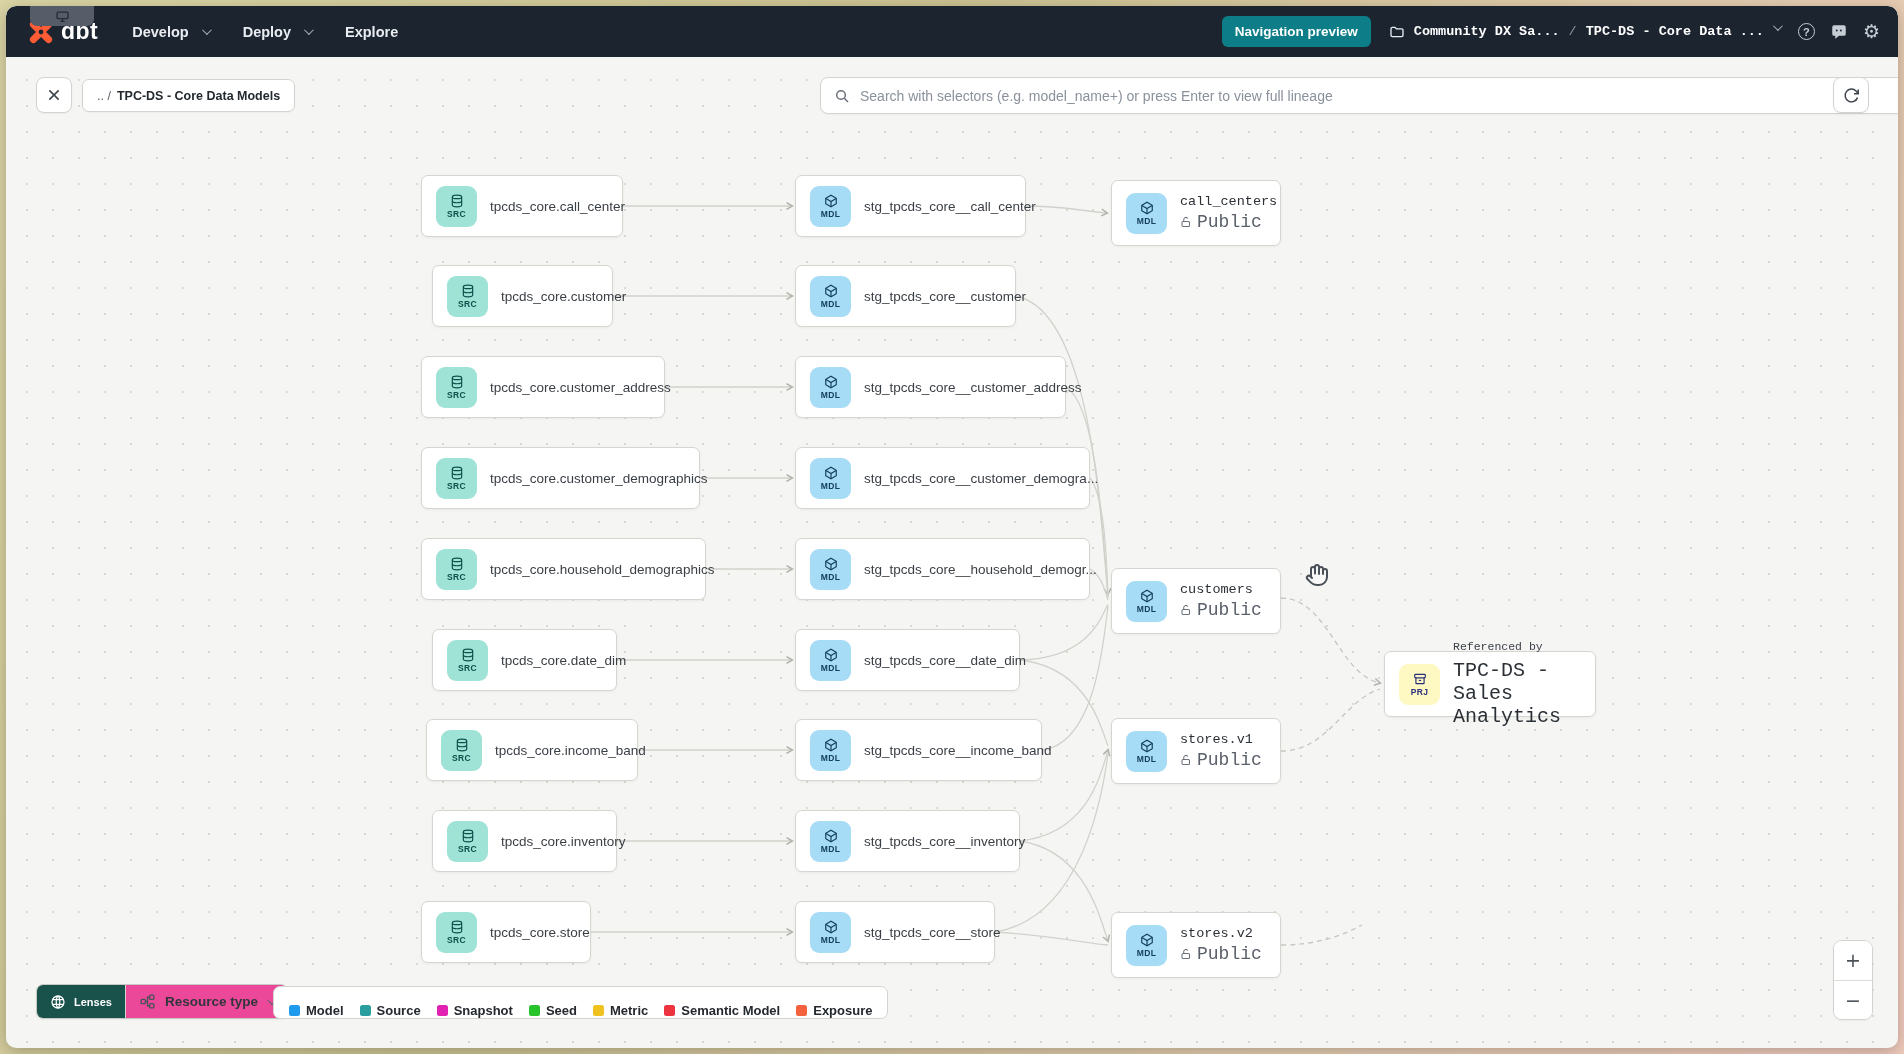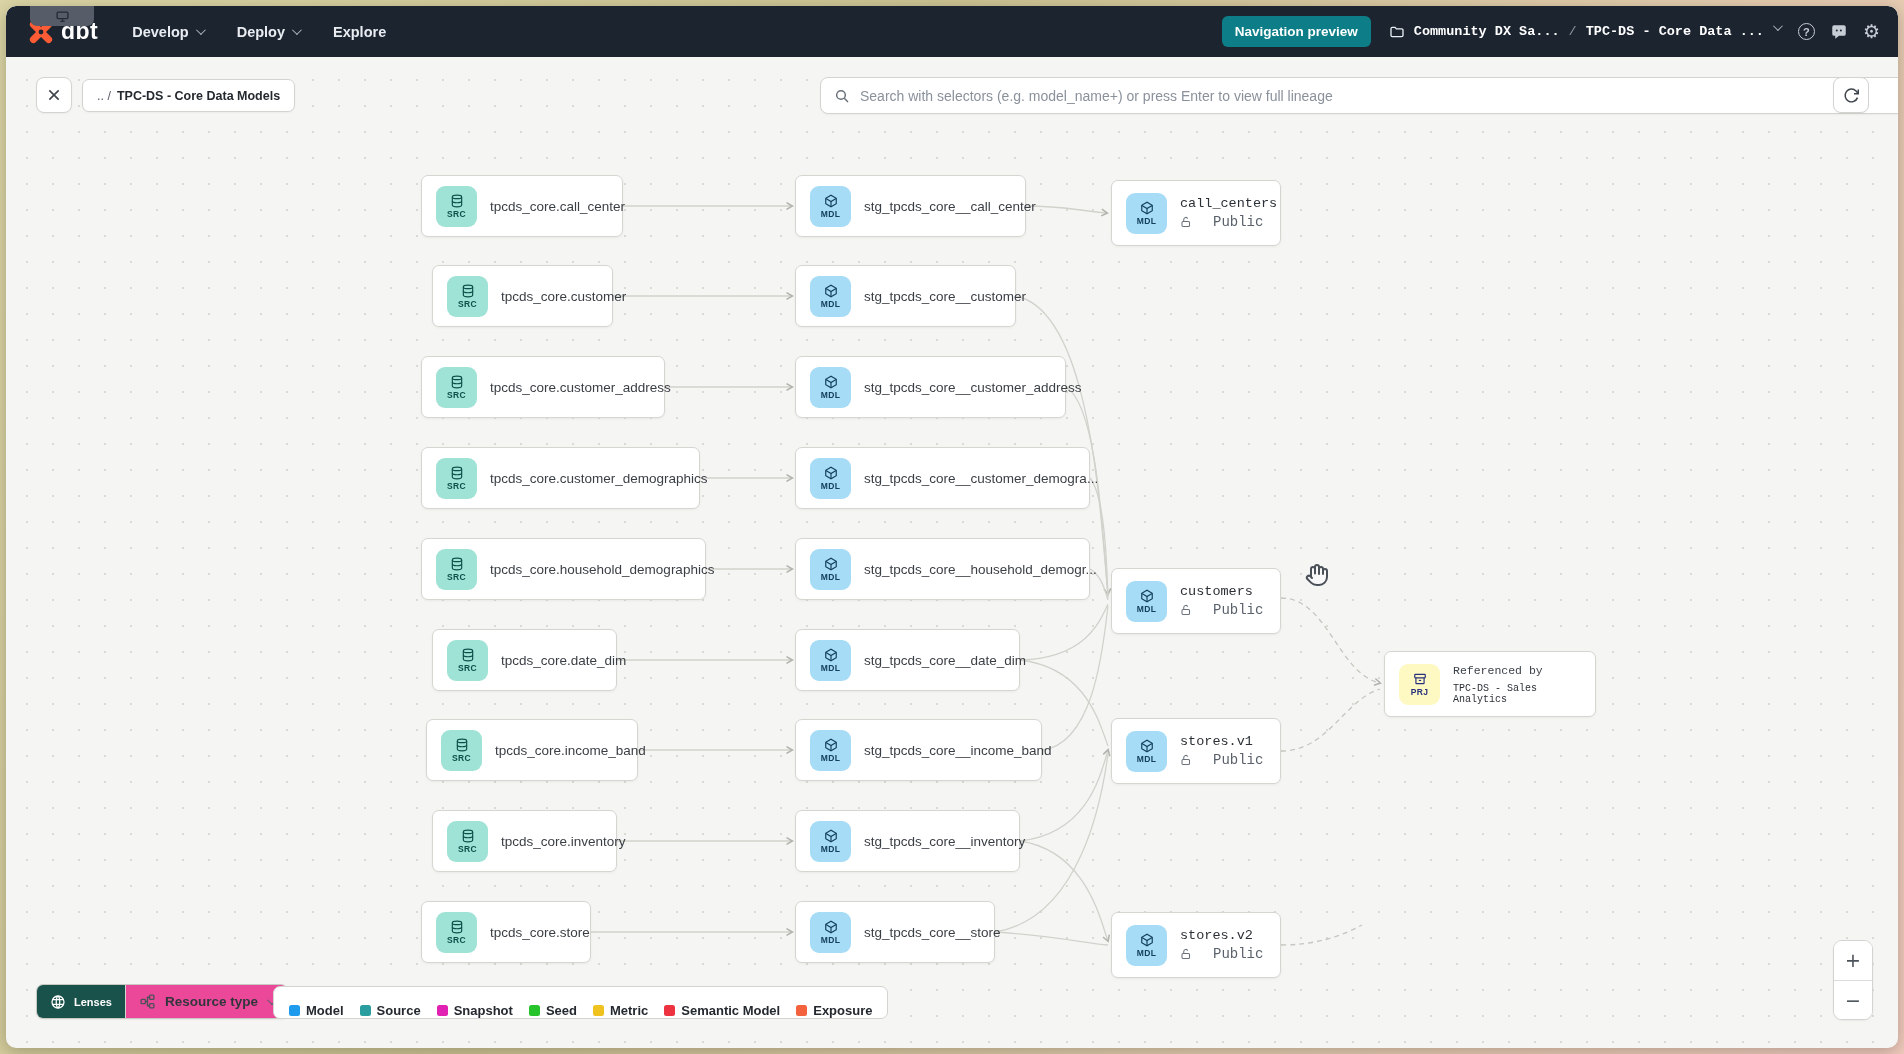--- a/index.html
+++ b/index.html
@@ -22,21 +22,21 @@
   }
   .share-pill {
     position:absolute; left:24px; top:0; width:64px; height:20px;
     background:#565d68; border-radius:0 0 7px 7px; z-index:40;
     display:flex; align-items:center; justify-content:center;
   }
   .share-pill svg { opacity:.85; }
   .logo { display:flex; align-items:center; gap:7px; margin-right:34px; }
   .logo-text { color:#fff; font-size:23px; font-weight:bold; letter-spacing:.5px; }
   .nav-menu { display:flex; align-items:center; gap:34px; }
-  .nav-item { color:#e9edf2; font-size:14.5px; font-weight:bold; display:flex; align-items:center; gap:7px; cursor:pointer; }
+  .nav-item { color:#e9edf2; font-size:14.5px; font-weight:bold; display:flex; align-items:center; gap:13px; cursor:pointer; }
   .chev { width:7px; height:7px; border-right:1.6px solid #aab2bc; border-bottom:1.6px solid #aab2bc; transform:rotate(45deg) translateY(-2px); display:inline-block; }
   .nav-right { margin-left:auto; display:flex; align-items:center; gap:18px; }
   .preview-btn {
     background:#0d7e88; color:#fff; font-size:13.5px; font-weight:bold;
     border:none; border-radius:6px; padding:8px 13px; cursor:pointer;
   }
   .breadcrumb { display:flex; align-items:flex-start; gap:9px; color:#fff; font-size:13.5px; font-weight:bold;font-family:Liberation Mono, monospace; }
   .breadcrumb .sep { color:#8b939e; font-weight:normal; }
   .nav-icons { display:flex; align-items:center; gap:15px; }
   .icon-btn { color:#c7cdd5; display:flex; align-items:center; cursor:pointer; }
@@ -92,23 +92,23 @@
     width:41px; height:41px; border-radius:9px; flex:0 0 auto;
     display:flex; flex-direction:column; align-items:center; justify-content:center; gap:1px;
   }
   .badge .btxt { font-size:8.5px; font-weight:bold; letter-spacing:.3px; }
   .badge.src { background:#9fe3d6; color:#0c4f4a; }
   .badge.mdl { background:#a7dcf7; color:#14405c; }
   .badge.prj { background:#fef9c3; color:#28307c; }
   .node-label { font-size:13.5px; color:#3a3f45; white-space:nowrap; }
   .pub-text { display:flex; flex-direction:column; gap:3px;font-family:Liberation Mono, monospace; }
   .pub-name { font-size:13.5px; color:#2b3036; }
-  .pub-access { display:flex; align-items:center; gap:21px; font-size:14px; color:#5a616b; }
+  .pub-access { display:flex; align-items:center; gap:5px; font-size:18px; color:#5a616b; }
   .prj-cap { font-size:11.5px; color:#3c424a; }
-  .prj-name { font-size:10px; color:#2b3036; margin-top:3px; }
+  .prj-name { font-size:20px; color:#2b3036; margin-top:3px; }
   
   .lens-group {
     position:absolute; left:30px; top:978px; height:35px; z-index:20;
     display:flex; border-radius:7px; overflow:hidden;
     border:1px solid #c9c9c4; box-shadow:0 1px 2px rgba(0,0,0,.05);
   }
   .lenses-btn {
     background:#19524b; color:#fff; font-size:11px; font-weight:bold;
     display:flex; align-items:center; gap:8px; padding:0 13px; border:none; cursor:pointer;
   }

